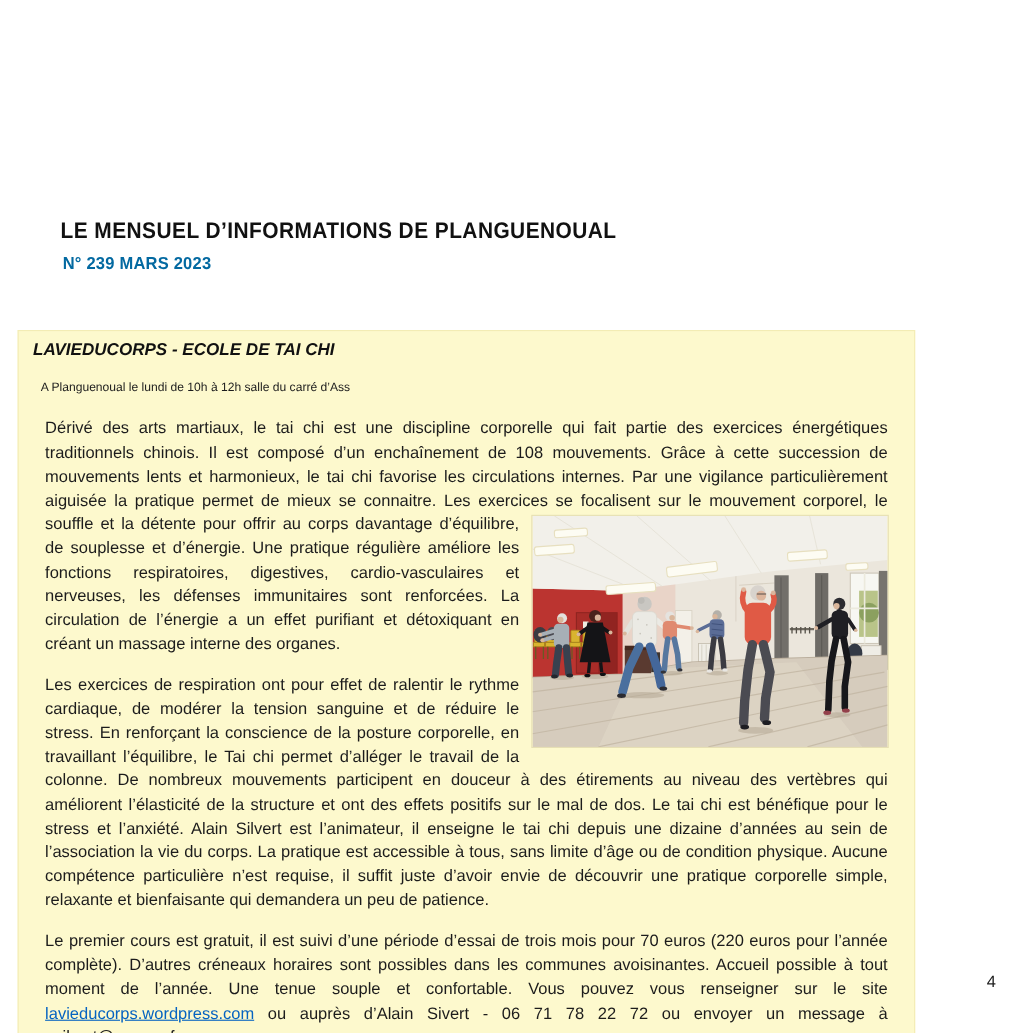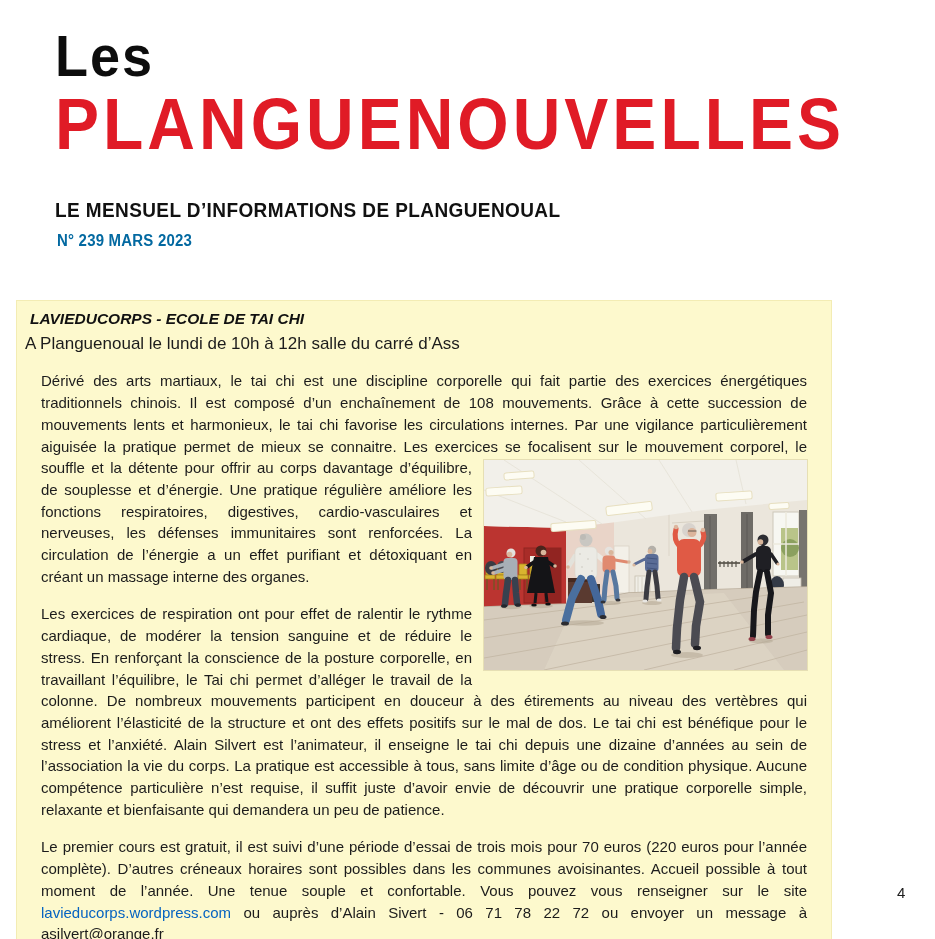--- a/index.html
+++ b/index.html
@@ -49,45 +49,41 @@
     width: 816px; min-height: 583px;
     background: var(--box-bg);
     border: 1px solid #f3ecb4;
     padding: 7px 8px 12px 8px;
   }
   .article-title {
     margin: 0 0 3px 0; padding-left: 5px;
     font-size: 15.5px; line-height: 21.7px;
     font-weight: 700; font-style: italic; color: #111;
   }
-  .intro { margin: 0; font-size: 17px; line-height: 21.7px; color: var(--ink); }
+  .intro { margin: 12px; font-size: 11px; line-height: 21.7px; color: var(--ink); }
   .body-text {
     margin: 16px; font-size: 15px; line-height: 21.7px;
     text-align: justify; color: var(--ink);
   }
   .photo-float {
     float: right; width: 323px; height: 210px;
     margin: 3px 0 8px 12px;
   }
   .photo-float svg { display: block; width: 323px; height: 210px; outline: 1px solid #e6dfb4; }
-  .site-link { color: var(--link-blue); cursor: pointer; }
+  .site-link { color: var(--link-blue); text-decoration: underline; cursor: pointer; }
   .page-number {
     position: absolute; left: 897px; top: 884px;
     font-size: 15px; color: var(--ink);
   }
 </style>
 </head>
 <body>
 
 <div class="page">
 
-  <header class="masthead">
-    <div class="brand-top">Les</div>
-    <div class="brand-main">PLANGUENOUVELLES</div>
-  </header>
 
   <div class="tagline">LE MENSUEL D’INFORMATIONS DE PLANGUENOUAL</div>
   <div class="issue">N° 239 MARS 2023</div>
 
   <section class="article-box">
     <h2 class="article-title">LAVIEDUCORPS  - ECOLE DE TAI CHI</h2>
     <p class="intro">A Planguenoual le lundi de 10h à 12h salle du carré d’Ass</p>
 
     <p class="body-text"><span>Dérivé des arts martiaux, le tai chi est une discipline corporelle qui fait partie des exercices énergétiques traditionnels chinois. Il est composé d’un enchaînement de 108 mouvements.  Grâce à cette succession de mouvements lents et harmonieux, le tai chi favorise les circulations internes. Par une vigilance particulièrement aiguisée la pratique permet de mieux se connaitre. Les exercices se focalisent sur le mouvement corporel, le souffle </span><span class="photo-float">
           <svg viewBox="0 0 323 210" xmlns="http://www.w3.org/2000/svg">

